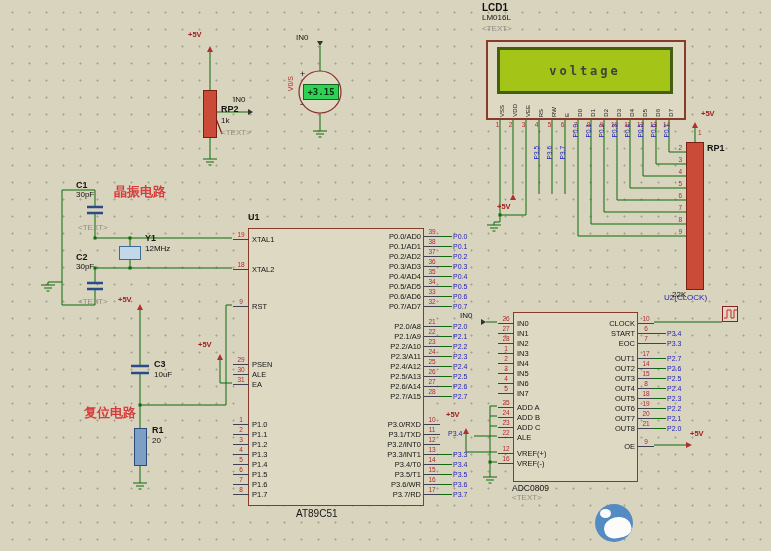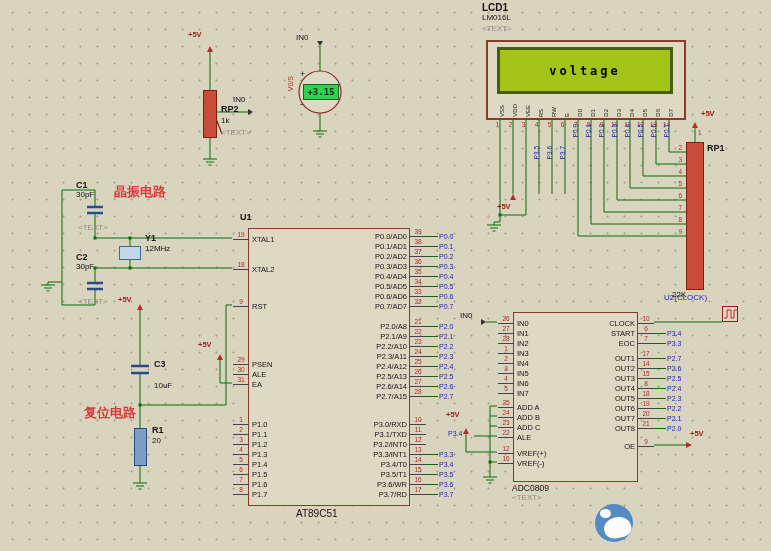--- a/index.html
+++ b/index.html
@@ -23,21 +23,21 @@
   .num{position:absolute;left:0;right:0;top:-3.5px;text-align:center;font-size:6.5px;color:#b12a2a;font-style:normal;}
   .pname{padding:0 3px;overflow:hidden;}
   .prow.r .pname{flex:1;text-align:right;}
   .wire{flex:0 0 12px;height:10px;position:relative;}
   .wire::after{content:"";position:absolute;left:0;right:0;top:4.5px;border-top:1px solid #0b6b0b;}
   .net{flex:0 0 28px;font-size:7px;color:#2222bb;padding-left:1px;}
   .nonet .wire::after{display:none;}
   .vtxt{writing-mode:vertical-rl;transform:rotate(180deg);font-size:6.5px;}
   .lcd-box{position:absolute;border:2px solid #8a3a28;background:#ded9c3;box-sizing:border-box;}
   .lcd-screen{position:absolute;left:9px;top:5px;width:176px;height:47px;background:#a4c417;border:3px solid #44600e;display:flex;flex-direction:column;justify-content:center;gap:1px;box-sizing:border-box;}
-  .lcd-line{text-align:center;font-family:"DejaVu Sans Mono",monospace;font-weight:bold;font-size:12px;letter-spacing:3px;color:#000000;}
+  .lcd-line{text-align:center;font-family:"DejaVu Sans Mono",monospace;font-weight:bold;font-size:12px;letter-spacing:3px;color:#404040;}
   .lcd-pins{flex-direction:row;height:26px;}
   .lcdcol{width:13px;position:relative;display:flex;justify-content:center;align-items:flex-end;}
   .lcdcol .vtxt{font-size:6px;color:#141414;}
   .lcdnum{position:absolute;left:-4px;width:13px;bottom:-11px;text-align:center;font-size:6.5px;color:#b12a2a;}
   .netcol{width:13px;display:flex;justify-content:center;}
   .netcol .vtxt{color:#2222bb;font-size:6.5px;}
   .nets-row{position:absolute;display:flex;flex-direction:row;}
   .body-red{position:absolute;background:#c94b38;border:1px solid #7a1f12;box-sizing:border-box;}
   .body-blue{position:absolute;background:#7d9fc6;border:1px solid #2a4a7a;box-sizing:border-box;}
   .body-xtal{position:absolute;background:#c2d8e8;border:1px solid #3a6a9a;box-sizing:border-box;}
@@ -123,43 +123,43 @@
   <div class="t bold" style="left:76px;top:253px">C2</div>
   <div class="t" style="left:76px;top:263px">30pF</div>
   <div class="t gray" style="left:78px;top:298px">&lt;TEXT&gt;</div>
   <div class="t red" style="left:114px;top:185px">晶振电路</div>
   <div class="body-xtal" style="left:119px;top:246px;width:22px;height:14px"></div>
   <div class="t bold" style="left:145px;top:234px">Y1</div>
   <div class="t" style="left:145px;top:245px">12MHz</div>
 
   <div class="t pwr" style="left:118px;top:296px">+5V</div>
   <div class="t bold" style="left:154px;top:360px">C3</div>
-  <div class="t" style="left:154px;top:382px">10uF</div>
+  <div class="t" style="left:154px;top:371px">10uF</div>
   <div class="t red" style="left:84px;top:406px">复位电路</div>
   <div class="body-blue" style="left:134px;top:428px;width:13px;height:38px"></div>
   <div class="t bold" style="left:152px;top:426px">R1</div>
   <div class="t" style="left:152px;top:437px">20</div>
 
   <div class="t pwr" style="left:188px;top:31px">+5V</div>
   <div class="body-red" style="left:203px;top:90px;width:14px;height:48px"></div>
   <div class="t bold" style="left:221px;top:105px">RP2</div>
   <div class="t" style="left:221px;top:117px">1k</div>
   <div class="t gray" style="left:221px;top:129px">&lt;TEXT&gt;</div>
   <div class="t" style="left:233px;top:96px">IN0</div>
 
   <div class="t" style="left:296px;top:34px">IN0</div>
   <div class="t" style="left:300px;top:70px;font-size:9px">+</div>
   <div class="t" style="left:300px;top:100px;font-size:9px">-</div>
   <div class="vred">V0/S</div>
   <div class="meter-read">+3.15</div>
 
   <div class="t pwr" style="left:198px;top:341px">+5V</div>
 
-  <div class="t bold" style="left:240px;top:213px">U1</div>
-  <div class="chip" style="left:248px;top:228px;width:162px;height:278px">
+  <div class="t bold" style="left:248px;top:213px">U1</div>
+  <div class="chip" style="left:248px;top:228px;width:176px;height:278px">
     <div class="pins" style="left:-16px;top:5px;width:90px">
         <div class="prow l">
           <span class="lead">
             <i class="num">19</i>
           </span>
           <span class="pname">XTAL1</span>
         </div>
       </div>
     <div class="pins" style="left:-16px;top:35px;width:90px">
         <div class="prow l">

